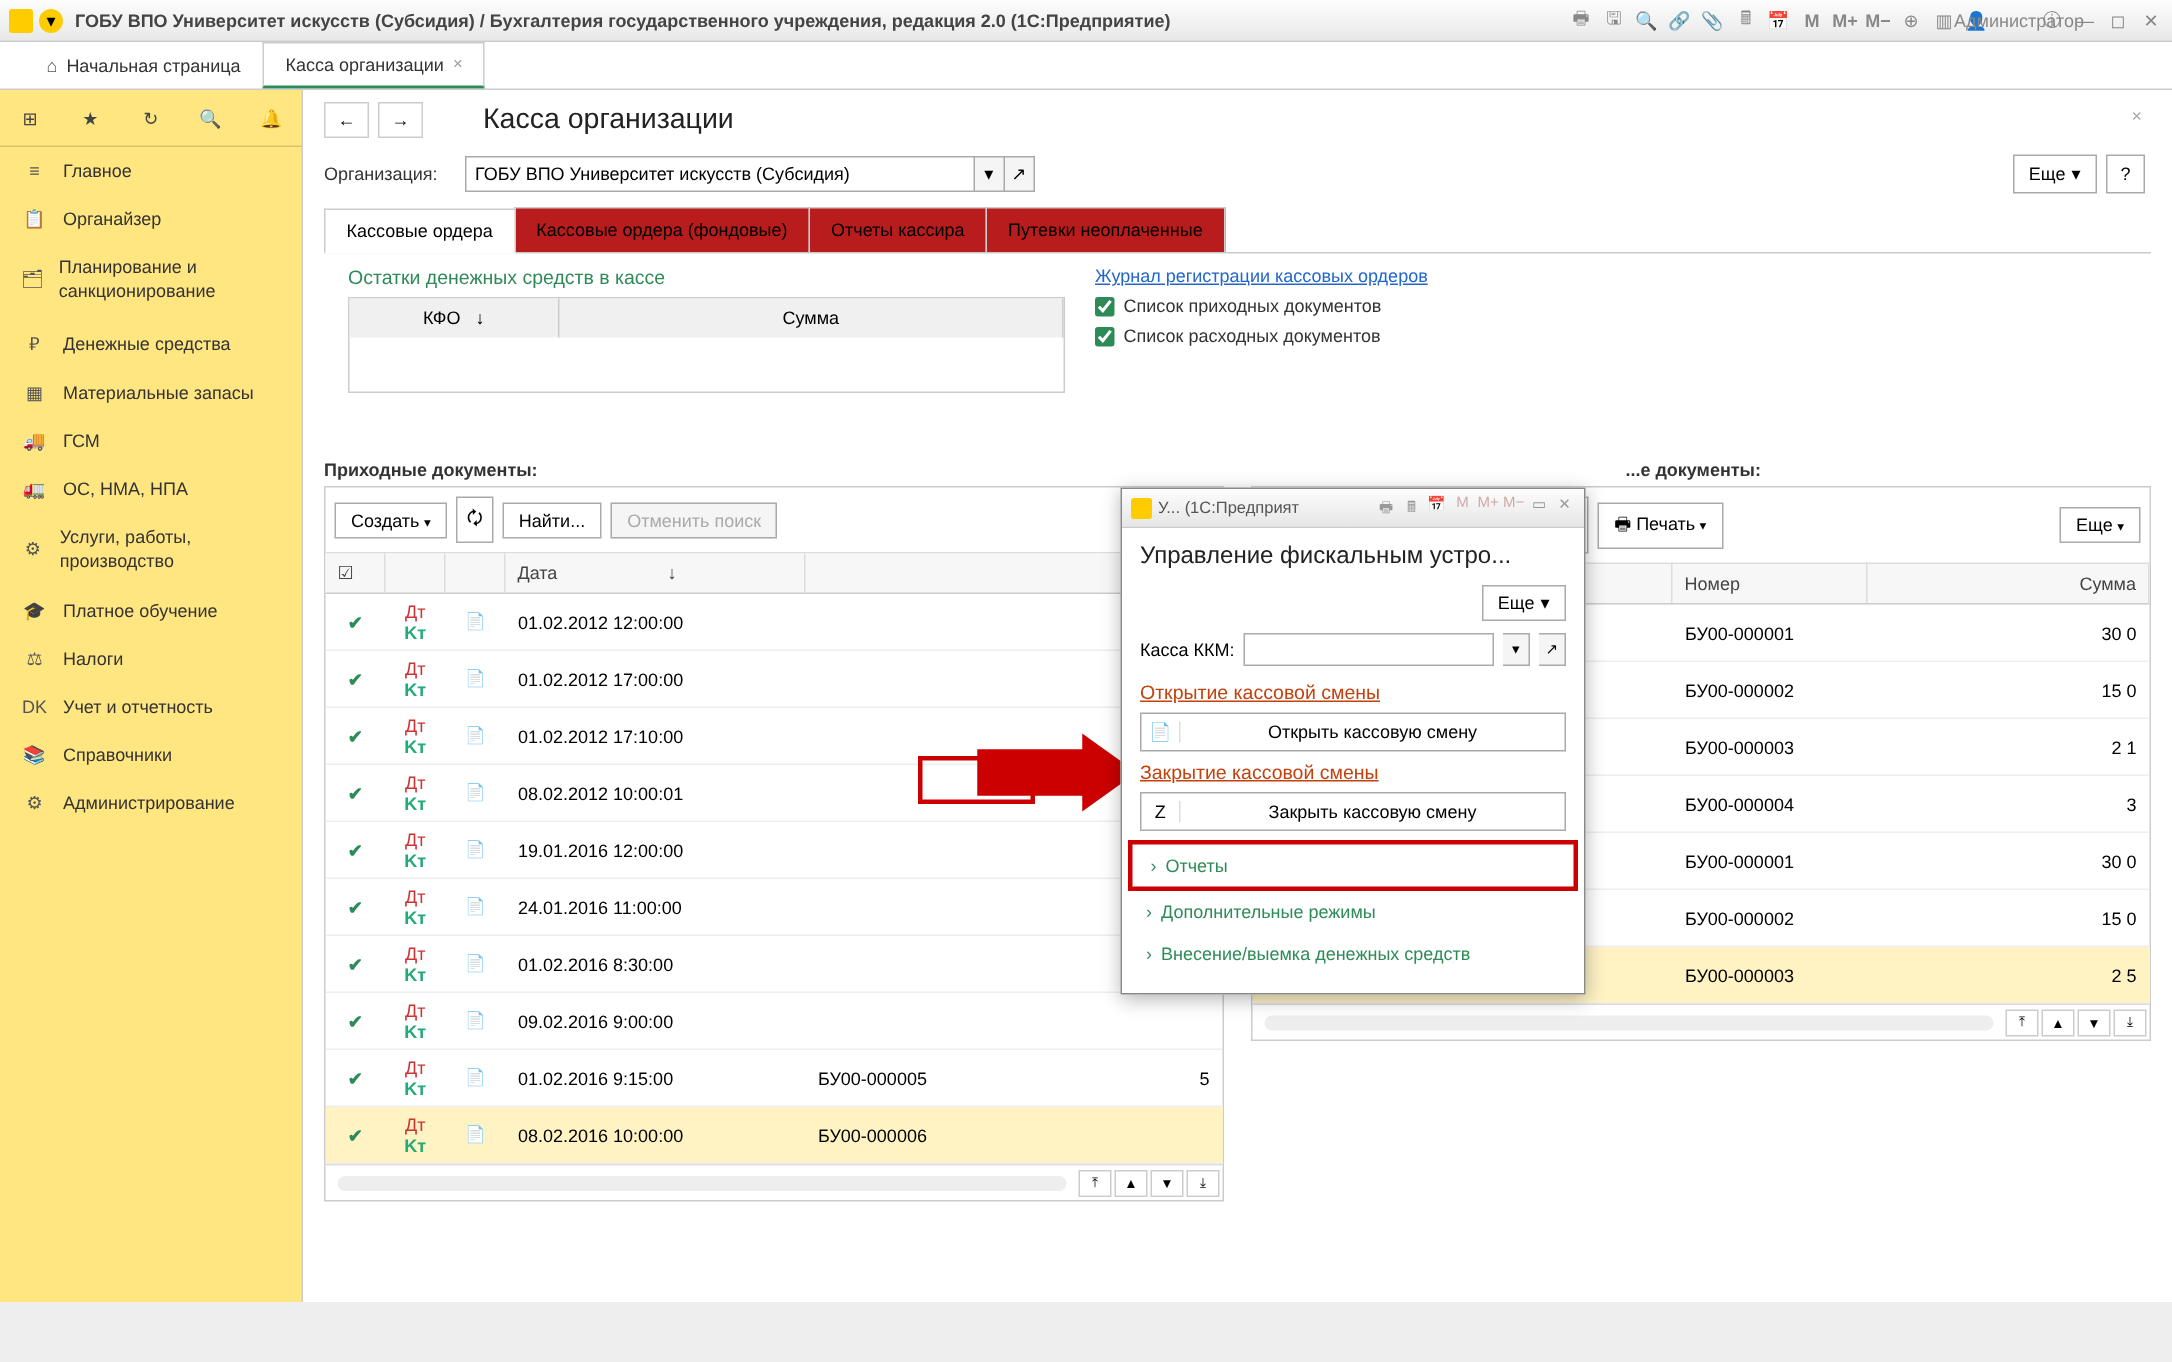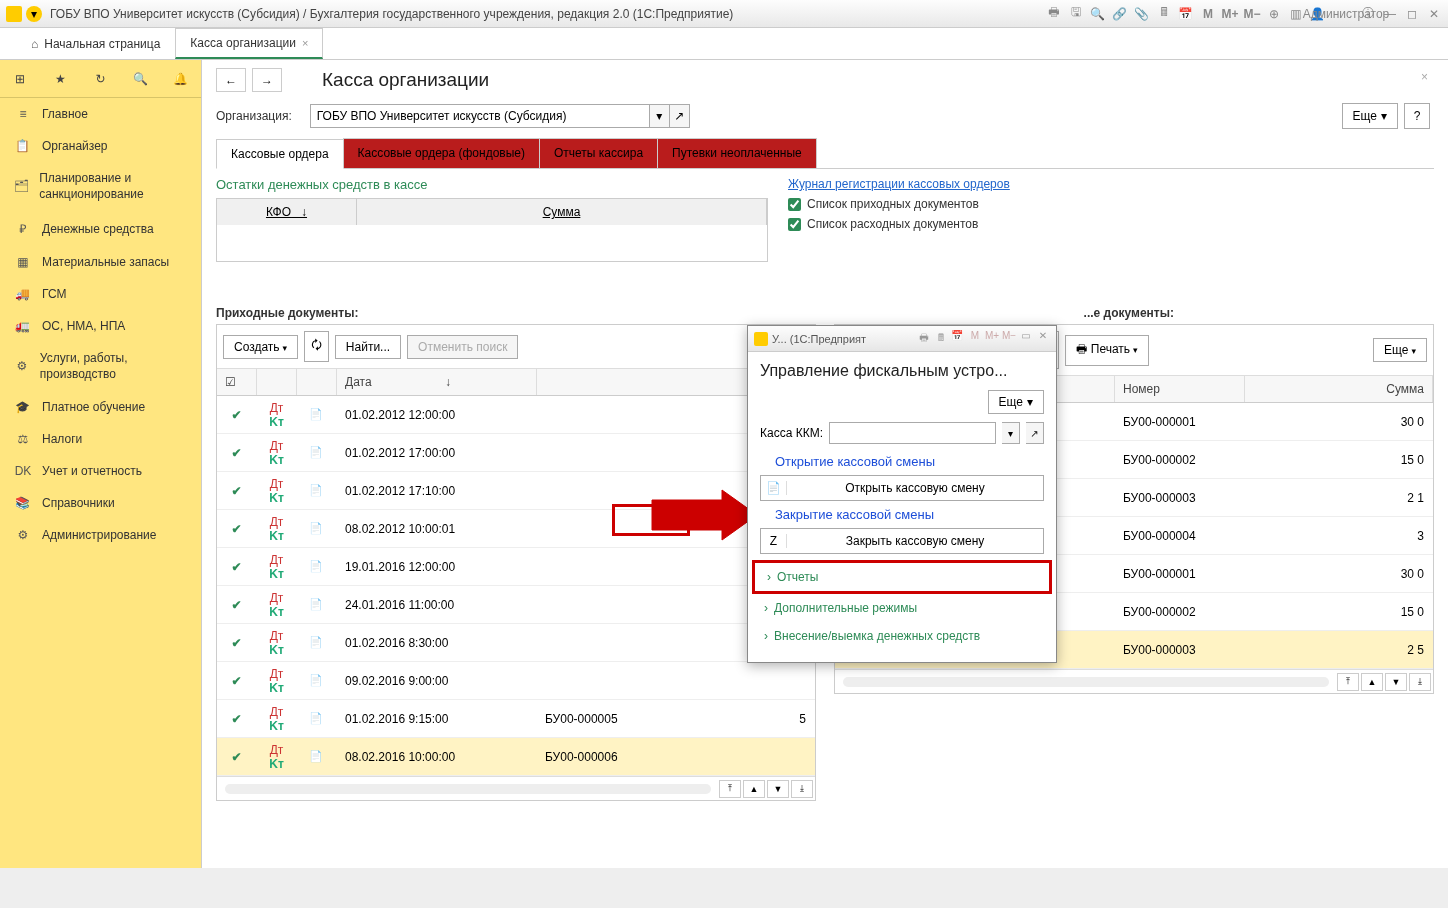--- a/index.html
+++ b/index.html
@@ -1,21 +1,21 @@
 <!DOCTYPE html>
 <html><head>
 <meta charset="utf-8">
 <style>
 * { box-sizing: border-box; margin: 0; padding: 0; font-family: Arial, sans-serif; font-size: 12px; }
 body { background: #f0f0f0; width: 1448px; height: 908px; overflow: hidden; }
 
 .title-bar { height: 28px; background: linear-gradient(#fdfdfd, #e8e8e8); border-bottom: 1px solid #ccc; display: flex; align-items: center; padding: 0 6px; }
 .title-bar .logo { width: 16px; height: 16px; background: #ffcc00; border-radius: 2px; margin-right: 4px; }
 .title-bar .dd { width: 16px; height: 16px; background: #ffcc00; border-radius: 50%; margin-right: 8px; display:flex; align-items:center; justify-content:center; }
-.title-bar .title-text { color: #444; flex: 1; }
+.title-bar .title-text { color: #444; flex: 1; font-weight: bold; }
 .title-bar .tb-icons { display: flex; gap: 6px; align-items: center; }
 .title-bar .tb-icons span { width: 16px; height: 16px; display: inline-flex; align-items: center; justify-content: center; color: #888; cursor: pointer; }
 .title-bar .m-btn { color: #c77; font-weight: bold; padding: 0 2px; }
 .title-bar .user { color: #555; margin-left: 6px; }
 .title-bar .win-btn { padding: 0 4px; color: #777; }
 
 .tabs-row { height: 32px; background: #fff; border-bottom: 1px solid #ccc; display: flex; align-items: flex-end; padding-left: 16px; }
 .tab { padding: 7px 14px; border: 1px solid transparent; color: #333; display: flex; align-items: center; gap: 6px; cursor: pointer; }
 .tab .home-icon { color: #555; }
 .tab.active { border: 1px solid #ccc; border-bottom: 2px solid #2e8b57; background: #fff; }
@@ -44,24 +44,24 @@
 .org-select .dd-btn, .org-select .ext-btn { width: 20px; height: 24px; border: 1px solid #aaa; border-left: none; background: #f5f5f5; cursor: pointer; }
 .more-btn { padding: 4px 10px; border: 1px solid #aaa; background: #fff; cursor: pointer; display: flex; align-items: center; gap: 4px; }
 .help-btn { width: 26px; height: 26px; border: 1px solid #aaa; background: #fff; cursor: pointer; }
 .right-btns { position: absolute; right: 18px; display: flex; gap: 6px; }
 
 .subtabs { display: flex; border-bottom: 1px solid #ccc; margin-bottom: 8px; }
 .subtab { padding: 7px 14px; border: 1px solid #ccc; border-bottom: none; background: #b91c1c; cursor: pointer; margin-right: -1px; }
 .subtab.active { background: #fff; border-bottom: 1px solid #fff; position: relative; top: 1px; }
 
 .balances-area { display: flex; gap: 20px; margin-bottom: 10px; }
-.balances-left { width: 552px; }
+.balances-left { width: 478px; margin-left: 16px; }
 .balances-title { color: #2e8b57; font-size: 13px; margin-bottom: 6px; }
 .bal-table { border: 1px solid #ccc; }
-.bal-header { display: flex; background: #f0f0f0; text-decoration: underline; }
+.bal-header { display: flex; background: #f0f0f0; }
 .bal-header div { padding: 6px 10px; border-right: 1px solid #ccc; text-align: center; }
 .bal-h1 { width: 140px; }
 .bal-h2 { flex: 1; }
 .bal-body { height: 36px; }
 
 .balances-right { padding-top: 0; }
 .journal-link { color: #2266cc; text-decoration: underline; cursor: pointer; }
 .chk-row { display: flex; align-items: center; gap: 6px; margin-top: 6px; color: #333; }
 .chk-row input { accent-color: #2e8b57; }
 
@@ -112,21 +112,21 @@
 .modal-title .mt-logo { width: 14px; height: 14px; background: #ffcc00; border-radius: 2px; margin-right: 4px; }
 .modal-title .mt-text { flex: 1; color: #555; font-size: 11px; white-space: nowrap; overflow: hidden; }
 .modal-title .mt-icons { display: flex; gap: 3px; }
 .modal-title .mt-icons span { width: 14px; text-align: center; color: #999; font-size: 10px; cursor: pointer; }
 .modal-header { padding: 10px 12px 4px; font-size: 16px; color: #222; }
 .modal-body { padding: 6px 12px 12px; }
 .modal-more { display: flex; justify-content: flex-end; margin-bottom: 8px; }
 .kkm-row { display: flex; align-items: center; gap: 6px; margin-bottom: 10px; }
 .kkm-row input { flex: 1; height: 22px; border: 1px solid #aaa; }
 .kkm-row .kkm-btn { width: 18px; height: 22px; border: 1px solid #aaa; border-left: none; background: #f5f5f5; cursor: pointer; font-size: 10px; }
-.section-title { color: #1d4ed8; font-size: 13px; margin: 6px 15px; }
+.section-title { color: #c2410c; font-size: 13px; margin: 6px 0; text-decoration: underline; }
 .wide-btn { width: 100%; height: 26px; border: 1px solid #aaa; background: #fff; display: flex; align-items: center; cursor: pointer; margin-bottom: 6px; }
 .wide-btn .wb-icon { width: 26px; text-align: center; border-right: 1px solid #ddd; }
 .wide-btn .wb-text { flex: 1; text-align: center; }
 .expand-row { padding: 7px 4px; color: #2e8b57; cursor: pointer; display: flex; align-items: center; gap: 6px; }
 .expand-row .chev { color: #2e8b57; }
 
 .bottom-bar { height: 40px; background: #eee; }
 .doc-icon { color: #888; font-size: 11px; }
 </style>
 </head>

